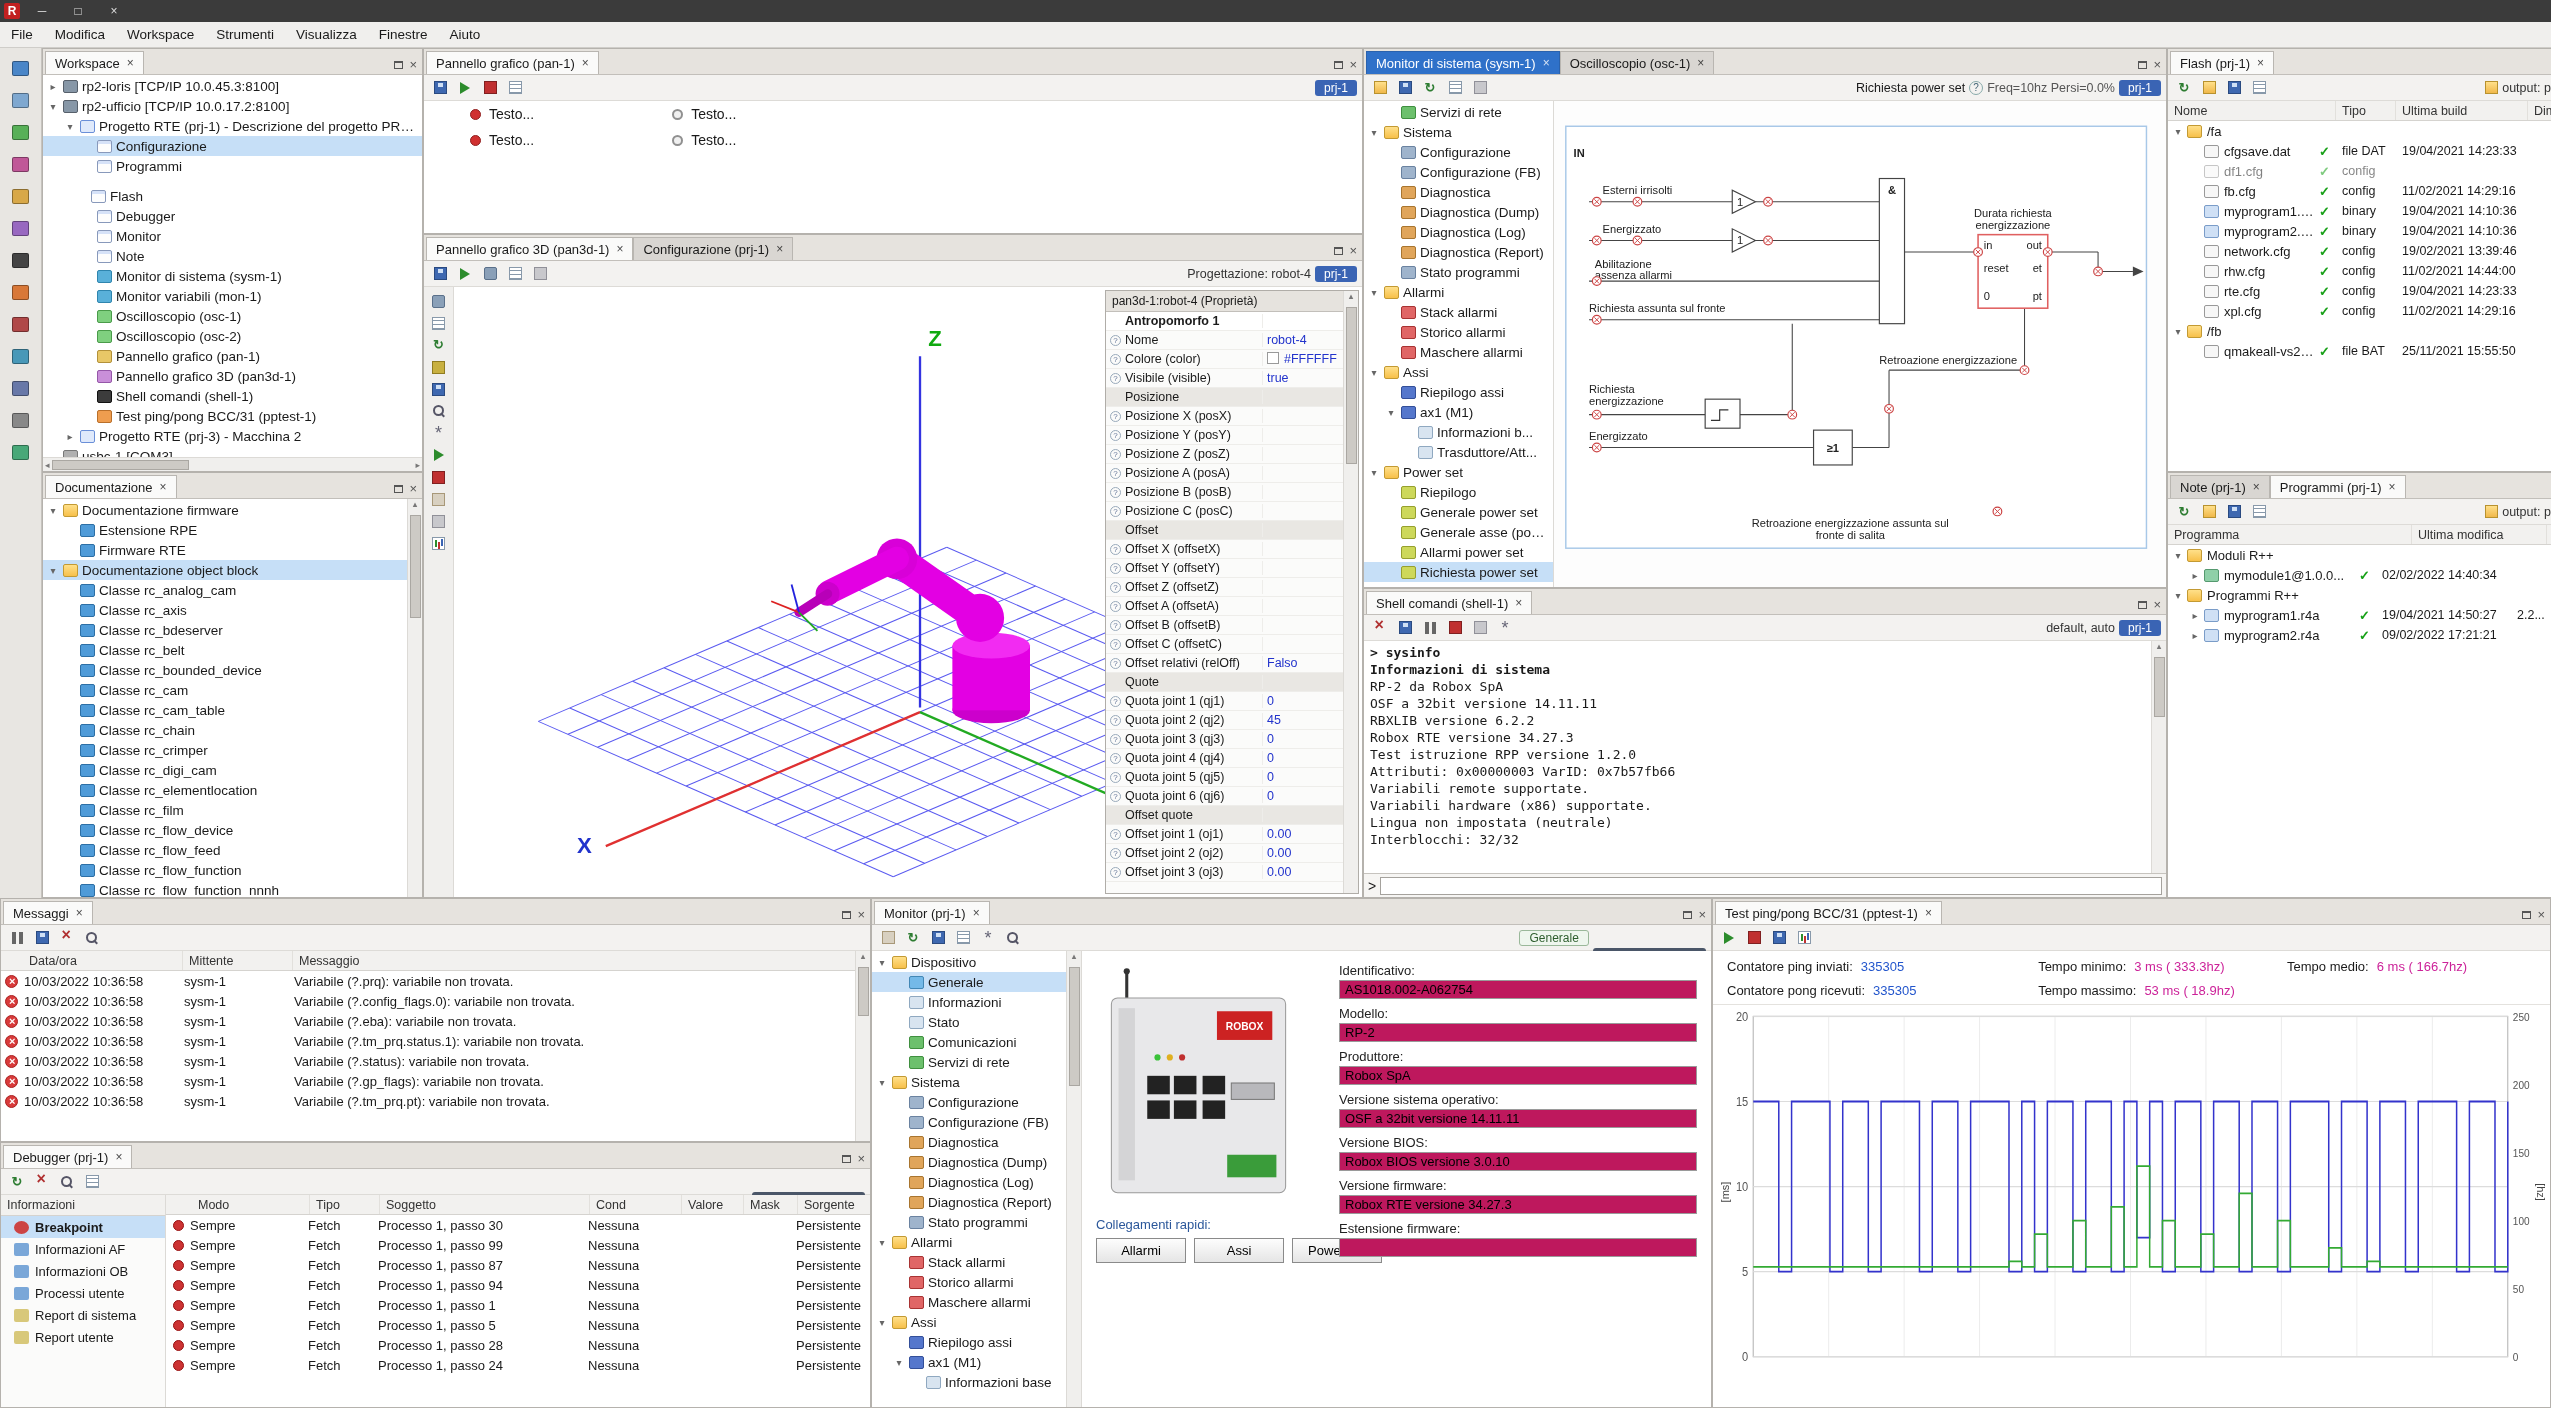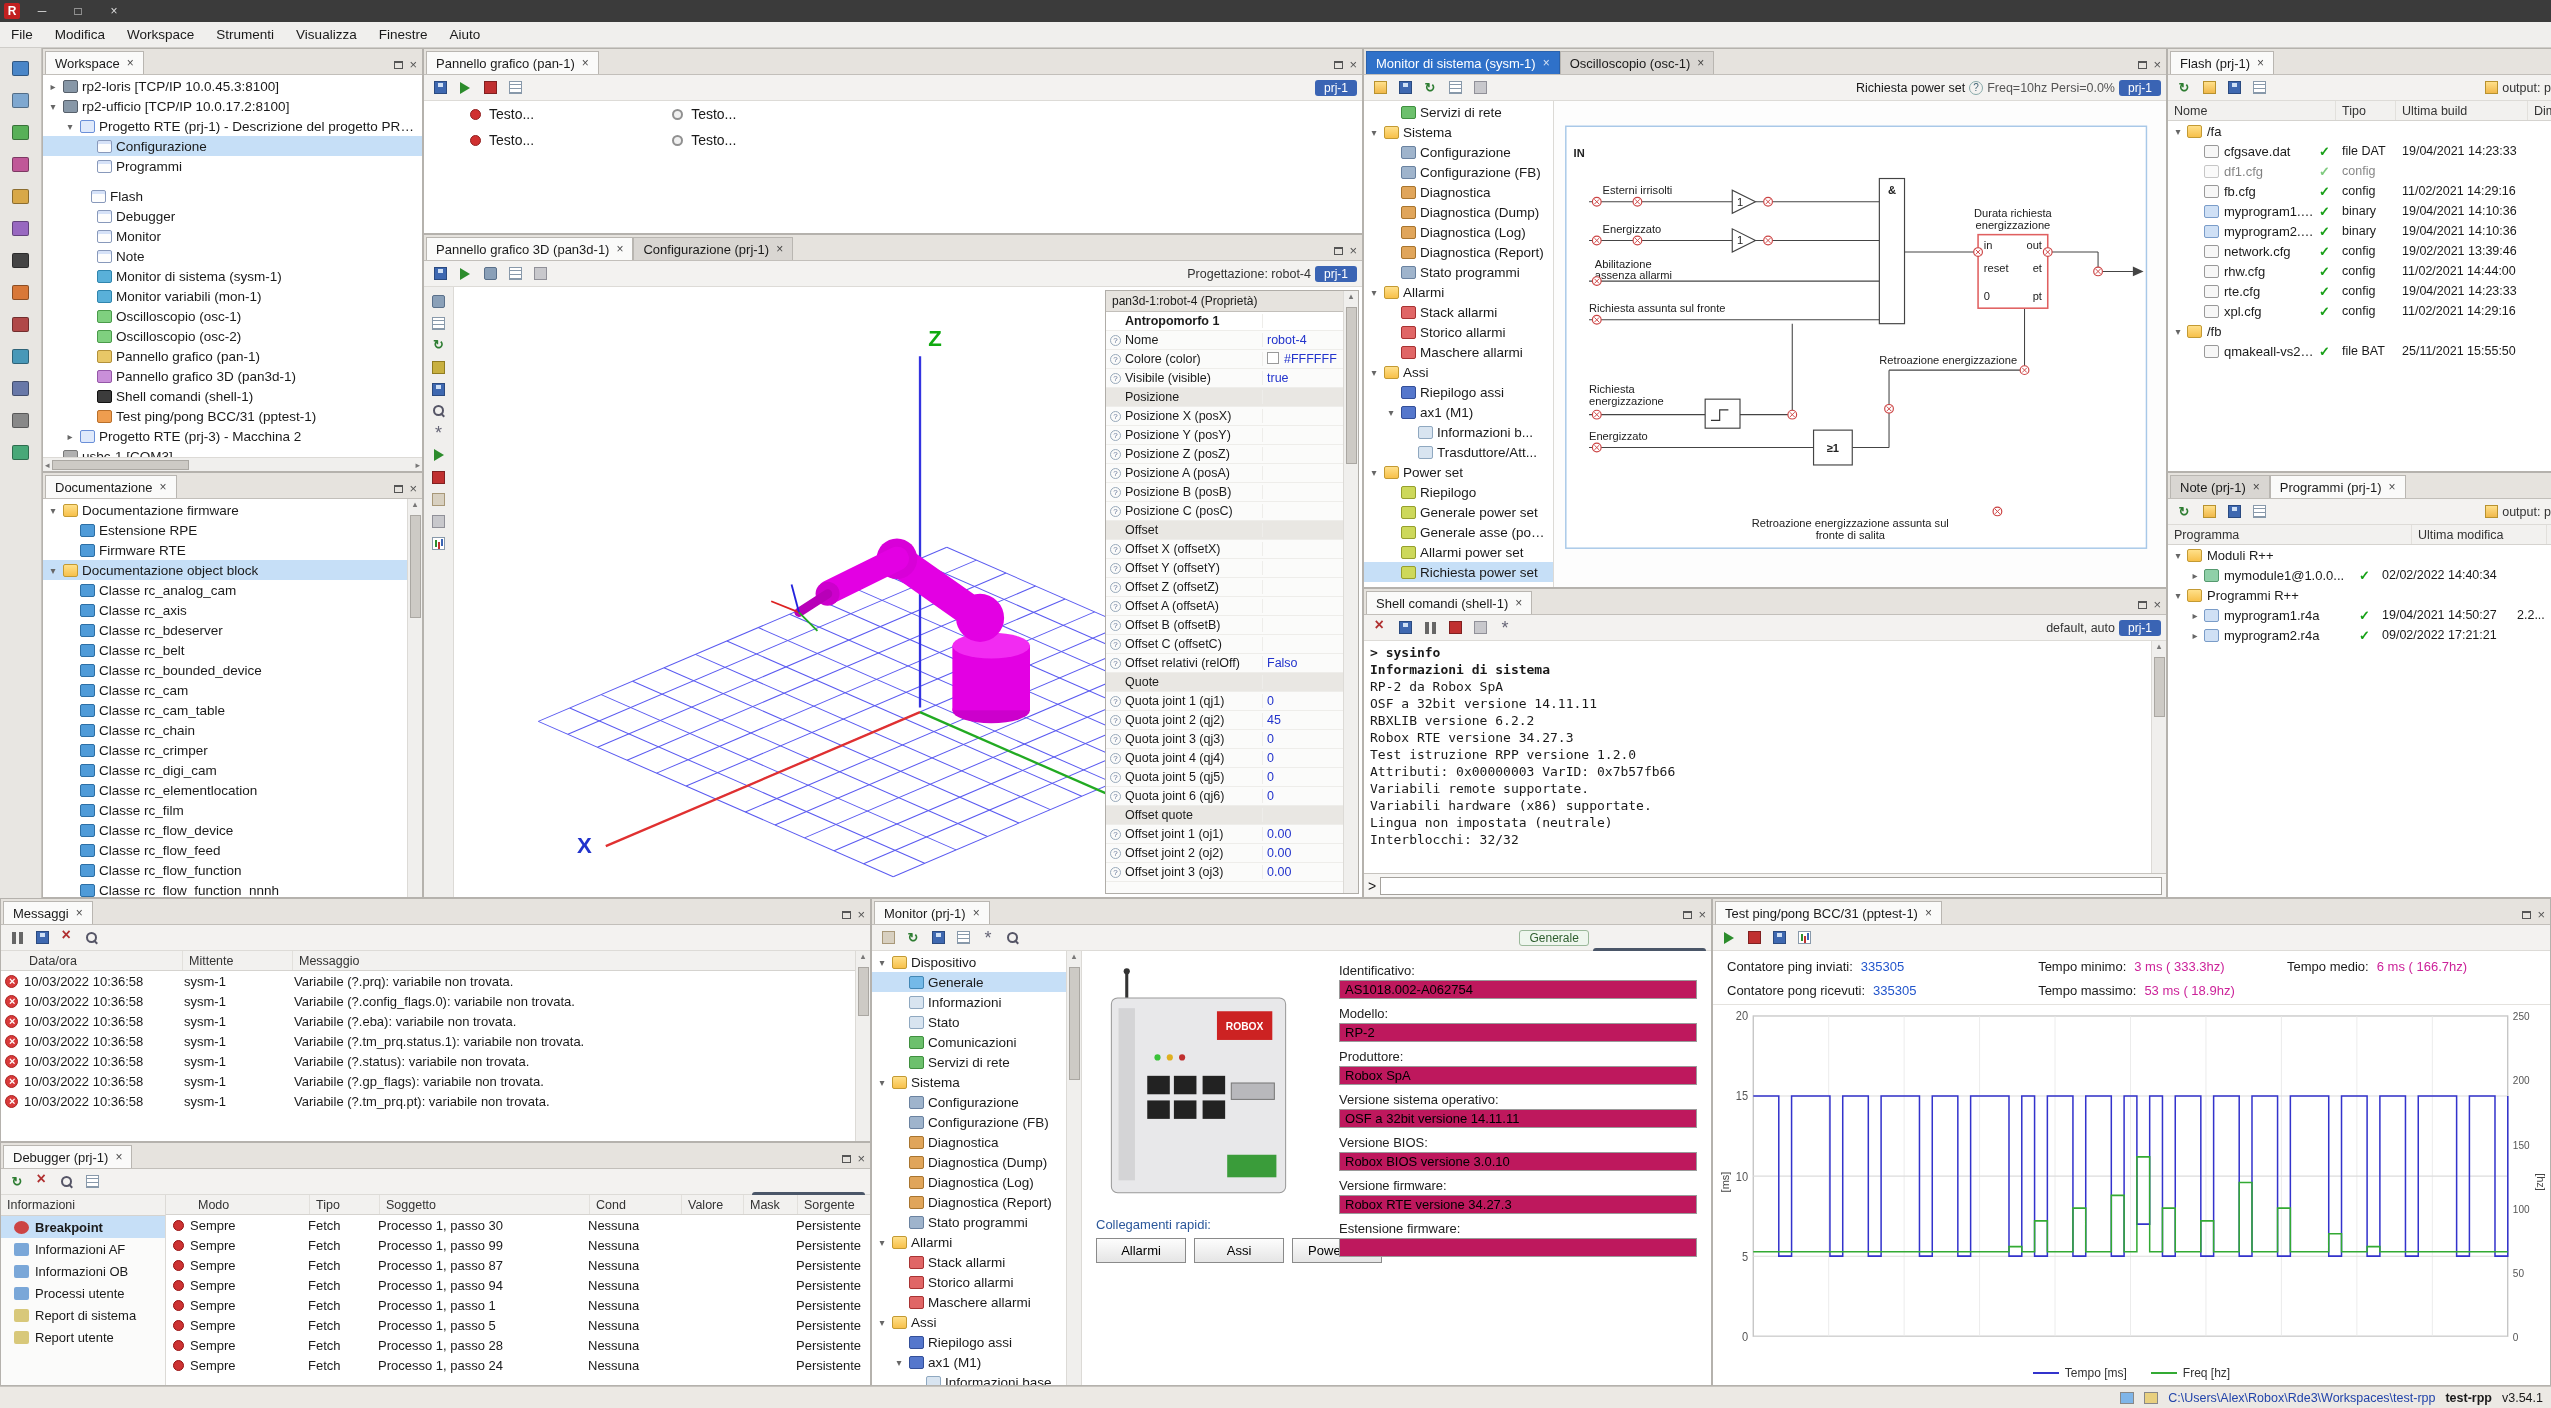--- a/index.html
+++ b/index.html
@@ -2202,31 +2202,19 @@
                 <text x="29" y="12" text-anchor="end" fill="#555" font-size="11" font-family="Liberation Sans, sans-serif">20</text>
                 <text x="789" y="300" text-anchor="start" fill="#555" font-size="10" font-family="Liberation Sans, sans-serif">0</text>
                 <text x="789" y="242.4" text-anchor="start" fill="#555" font-size="10" font-family="Liberation Sans, sans-serif">50</text>
                 <text x="789" y="184.79999999999998" text-anchor="start" fill="#555" font-size="10" font-family="Liberation Sans, sans-serif">100</text>
                 <text x="789" y="127.2" text-anchor="start" fill="#555" font-size="10" font-family="Liberation Sans, sans-serif">150</text>
                 <text x="789" y="69.6" text-anchor="start" fill="#555" font-size="10" font-family="Liberation Sans, sans-serif">200</text>
                 <text x="789" y="12" text-anchor="start" fill="#555" font-size="10" font-family="Liberation Sans, sans-serif">250</text>
                 <polyline points="34,80 46.71186440677966,80 46.71186440677966,80 59.42372881355932,80 59.42372881355932,224 72.13559322033899,224 72.13559322033899,80 84.84745762711864,80 84.84745762711864,80 97.5593220338983,80 97.5593220338983,80 110.27118644067797,80 110.27118644067797,224 122.98305084745763,224 122.98305084745763,80 135.6949152542373,80 135.6949152542373,80 148.40677966101697,80 148.40677966101697,224 161.1186440677966,224 161.1186440677966,80 173.83050847457628,80 173.83050847457628,80 186.54237288135593,80 186.54237288135593,80 199.25423728813558,80 199.25423728813558,224 211.96610169491527,224 211.96610169491527,80 224.67796610169492,80 224.67796610169492,80 237.38983050847457,80 237.38983050847457,224 250.10169491525423,224 250.10169491525423,80 262.81355932203394,80 262.81355932203394,80 275.52542372881356,80 275.52542372881356,80 288.2372881355932,80 288.2372881355932,224 300.9491525423729,224 300.9491525423729,80 313.66101694915255,80 313.66101694915255,224 326.3728813559322,224 326.3728813559322,80 339.08474576271186,80 339.08474576271186,80 351.79661016949154,80 351.79661016949154,224 364.50847457627117,224 364.50847457627117,80 377.22033898305085,80 377.22033898305085,80 389.93220338983053,80 389.93220338983053,224 402.64406779661016,224 402.64406779661016,80 415.35593220338984,80 415.35593220338984,195.20000000000002 428.06779661016947,195.20000000000002 428.06779661016947,80 440.77966101694915,80 440.77966101694915,224 453.49152542372883,224 453.49152542372883,80 466.20338983050846,80 466.20338983050846,80 478.91525423728814,80 478.91525423728814,224 491.6271186440678,224 491.6271186440678,80 504.33898305084745,80 504.33898305084745,80 517.0508474576271,80 517.0508474576271,224 529.7627118644068,224 529.7627118644068,80 542.4745762711864,80 542.4745762711864,80 555.1864406779661,80 555.1864406779661,224 567.8983050847457,224 567.8983050847457,80 580.6101694915254,80 580.6101694915254,80 593.3220338983051,80 593.3220338983051,80 606.0338983050848,80 606.0338983050848,224 618.7457627118644,224 618.7457627118644,80 631.457627118644,80 631.457627118644,80 644.1694915254237,80 644.1694915254237,224 656.8813559322034,224 656.8813559322034,80 669.5932203389831,80 669.5932203389831,80 682.3050847457627,80 682.3050847457627,224 695.0169491525423,224 695.0169491525423,80 707.728813559322,80 707.728813559322,80 720.4406779661017,80 720.4406779661017,80 733.1525423728814,80 733.1525423728814,224 745.8644067796611,224 745.8644067796611,80 758.5762711864406,80 758.5762711864406,80 771.2881355932203,80 771.2881355932203,224 784,224 784,80" fill="none" stroke="#3333cc" stroke-width="1.5"></polyline>
                 <polyline points="34,219.968 46.71186440677966,219.968 46.71186440677966,219.968 59.42372881355932,219.968 59.42372881355932,219.968 72.13559322033899,219.968 72.13559322033899,219.968 84.84745762711864,219.968 84.84745762711864,219.968 97.5593220338983,219.968 97.5593220338983,219.968 110.27118644067797,219.968 110.27118644067797,219.968 122.98305084745763,219.968 122.98305084745763,219.968 135.6949152542373,219.968 135.6949152542373,219.968 148.40677966101697,219.968 148.40677966101697,219.968 161.1186440677966,219.968 161.1186440677966,219.968 173.83050847457628,219.968 173.83050847457628,219.968 186.54237288135593,219.968 186.54237288135593,219.968 199.25423728813558,219.968 199.25423728813558,219.968 211.96610169491527,219.968 211.96610169491527,219.968 224.67796610169492,219.968 224.67796610169492,219.968 237.38983050847457,219.968 237.38983050847457,219.968 250.10169491525423,219.968 250.10169491525423,219.968 262.81355932203394,219.968 262.81355932203394,219.968 275.52542372881356,219.968 275.52542372881356,219.968 288.2372881355932,219.968 288.2372881355932,215.35999999999999 300.9491525423729,215.35999999999999 300.9491525423729,219.968 313.66101694915255,219.968 313.66101694915255,192.32 326.3728813559322,192.32 326.3728813559322,219.968 339.08474576271186,219.968 339.08474576271186,219.968 351.79661016949154,219.968 351.79661016949154,180.79999999999998 364.50847457627117,180.79999999999998 364.50847457627117,219.968 377.22033898305085,219.968 377.22033898305085,219.968 389.93220338983053,219.968 389.93220338983053,169.28000000000003 402.64406779661016,169.28000000000003 402.64406779661016,219.968 415.35593220338984,219.968 415.35593220338984,134.71999999999997 428.06779661016947,134.71999999999997 428.06779661016947,219.968 440.77966101694915,219.968 440.77966101694915,180.79999999999998 453.49152542372883,180.79999999999998 453.49152542372883,219.968 466.20338983050846,219.968 466.20338983050846,219.968 478.91525423728814,219.968 478.91525423728814,192.32 491.6271186440678,192.32 491.6271186440678,219.968 504.33898305084745,219.968 504.33898305084745,219.968 517.0508474576271,219.968 517.0508474576271,157.76 529.7627118644068,157.76 529.7627118644068,219.968 542.4745762711864,219.968 542.4745762711864,219.968 555.1864406779661,219.968 555.1864406779661,180.79999999999998 567.8983050847457,180.79999999999998 567.8983050847457,219.968 580.6101694915254,219.968 580.6101694915254,219.968 593.3220338983051,219.968 593.3220338983051,219.968 606.0338983050848,219.968 606.0338983050848,203.83999999999997 618.7457627118644,203.83999999999997 618.7457627118644,219.968 631.457627118644,219.968 631.457627118644,219.968 644.1694915254237,219.968 644.1694915254237,215.35999999999999 656.8813559322034,215.35999999999999 656.8813559322034,219.968 669.5932203389831,219.968 669.5932203389831,219.968 682.3050847457627,219.968 682.3050847457627,219.968 695.0169491525423,219.968 695.0169491525423,219.968 707.728813559322,219.968 707.728813559322,219.968 720.4406779661017,219.968 720.4406779661017,219.968 733.1525423728814,219.968 733.1525423728814,219.968 745.8644067796611,219.968 745.8644067796611,219.968 758.5762711864406,219.968 758.5762711864406,219.968 771.2881355932203,219.968 771.2881355932203,219.968 784,219.968 784,219.968" fill="none" stroke="#33aa33" stroke-width="1.5"></polyline>
               </svg>
-            <div class="pplegend">
-              <span><span class="leg-line leg-tempo"></span><span>Tempo [ms]</span></span>
-              <span><span class="leg-line leg-freq"></span><span>Freq [hz]</span></span>
-            </div>
           </div>
         </div>
       </div>
     </div>
   </div>
 
-  <div class="statusbar">
-    <div class="spacer"></div>
-    <span class="st-chip" style="background:#7fb5e8;"></span>
-    <span class="st-chip" style="background:#e8d07f;"></span>
-    <span class="st-path">C:\Users\Alex\Robox\Rde3\Workspaces\test-rpp</span>
-    <span class="st-name">test-rpp</span>
-    <span>v3.54.1</span>
-  </div>
 </div>
 
 </body></html>

